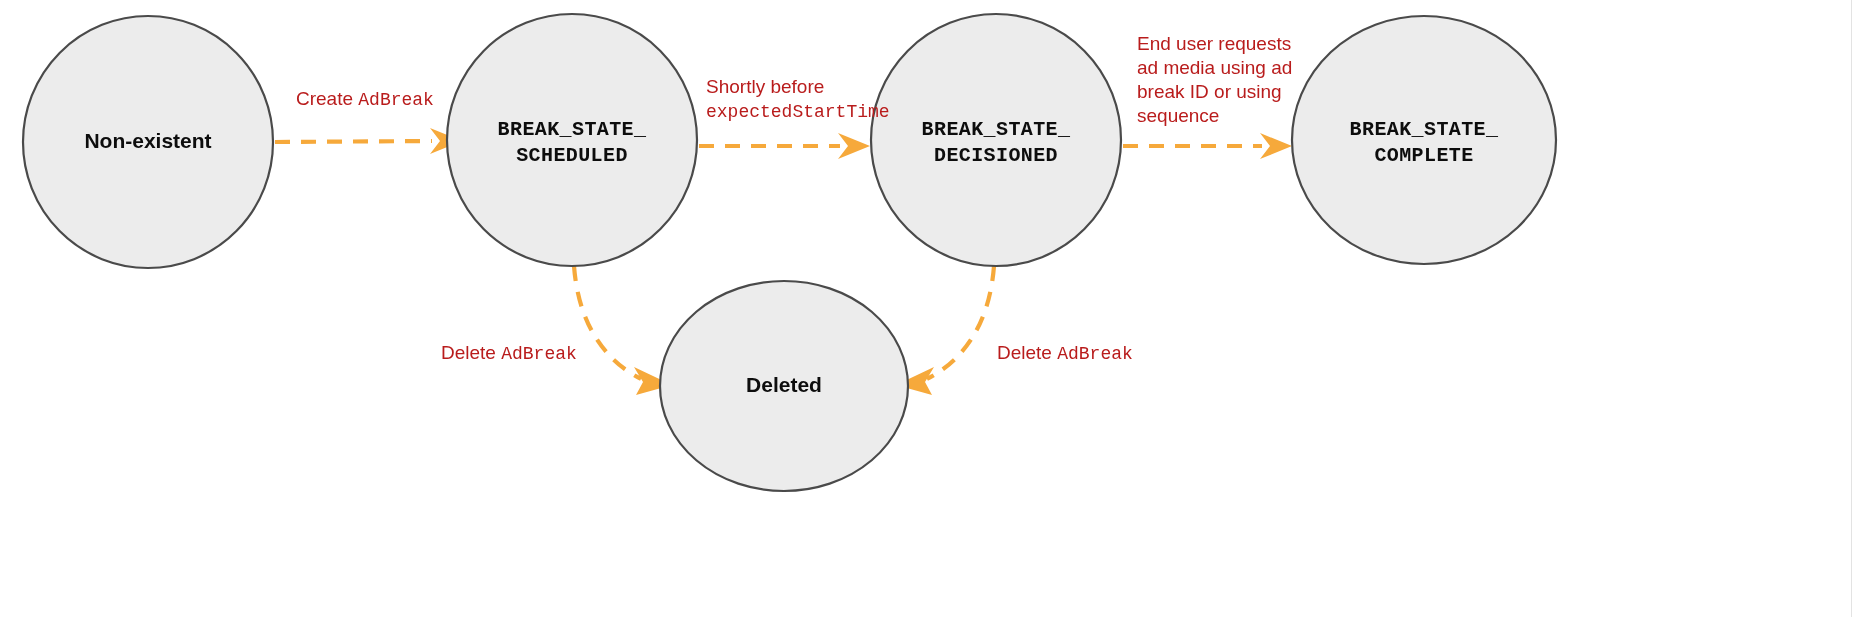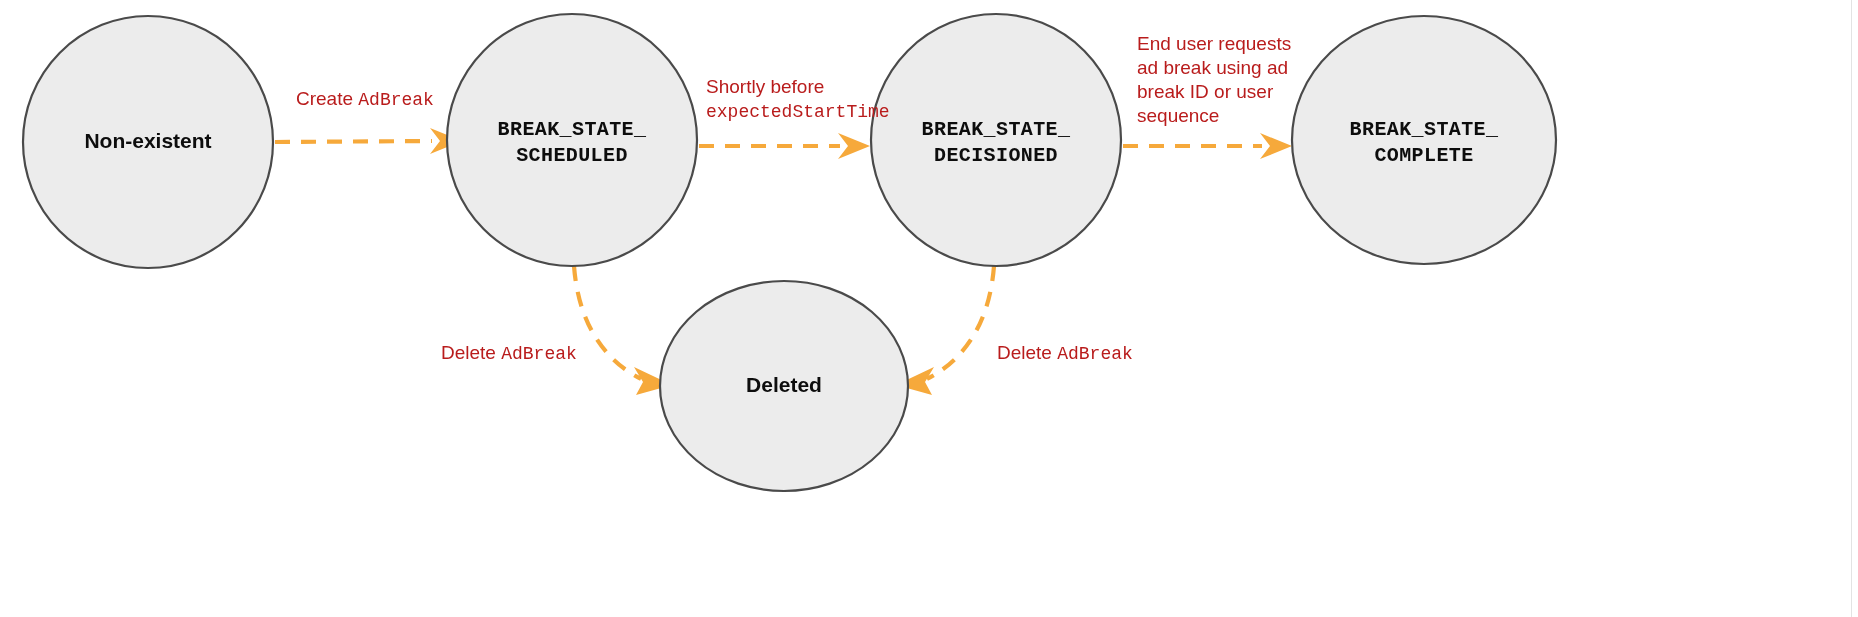--- a/index.html
+++ b/index.html
@@ -140,21 +140,21 @@
       <ellipse class="node-ellipse" cx="784" cy="386" rx="124" ry="105"></ellipse>
       <text class="node-label-sans" x="784" y="386">Deleted</text>
     </g>
 
   </svg>
 
   <div class="edge-label-block" style="left:296px; top:87px;"><span>Create </span><span class="mono">AdBreak</span></div>
 
   <div class="edge-label-block" style="left:706px; top:75px;"><span>Shortly before</span><br><span class="mono">expectedStartTime</span></div>
 
-  <div class="edge-label-block" style="left:1137px; top:32px;"><span>End user requests</span><br><span>ad break using ad</span><br><span>break ID or user</span><br><span>sequence</span></div>
+  <div class="edge-label-block" style="left:1137px; top:32px;"><span>End user requests</span><br><span>ad media using ad</span><br><span>break ID or using</span><br><span>sequence</span></div>
 
   <div class="edge-label-block" style="left:441px; top:341px;"><span>Delete </span><span class="mono">AdBreak</span></div>
 
   <div class="edge-label-block" style="left:997px; top:341px;"><span>Delete </span><span class="mono">AdBreak</span></div>
 
   <div class="right-edge-strip"></div>
 
 </div>
 
 </body></html>

